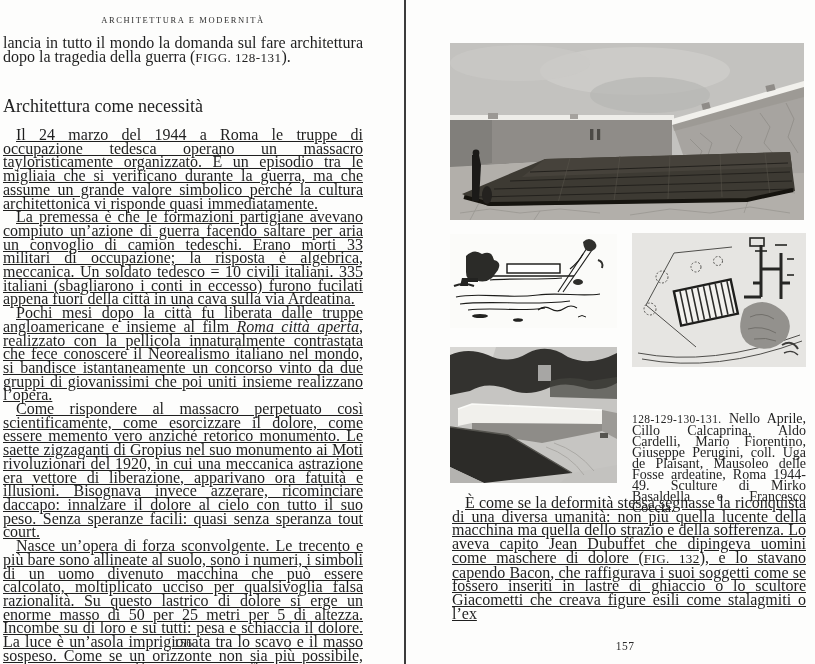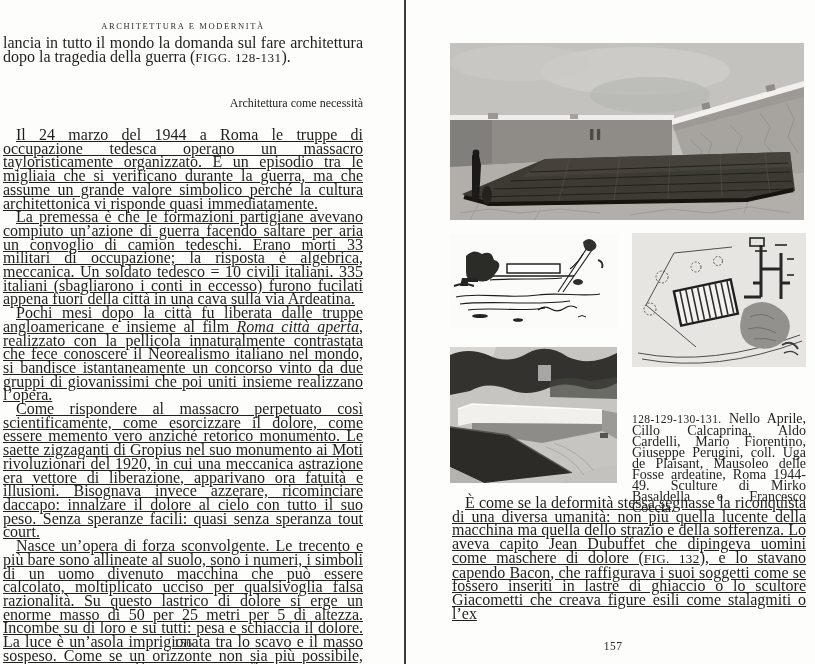--- a/index.html
+++ b/index.html
@@ -15,44 +15,44 @@
   .runhead {
     font-size:8.5px; letter-spacing:1.6px; color:#2f2f2f;
     text-align:center; white-space:nowrap;
   }
   .bodytext {
     font-size:16px; line-height:13.7px; text-align:justify;
     text-justify:inter-word;
   }
   .bodytext p { margin:0;text-decoration:underline; }
   .bodytext p.ind { text-indent:13px; }
-  .sechead { font-size:12px; text-align:right; color:#222; }
+  .sechead { font-size:18px; text-align:left; color:#222; }
   .pagenum { font-size:11.5px; text-align:center; color:#2a2a2a; letter-spacing:0.5px; }
   .caption {
     font-size:14px; line-height:11px; text-align:justify; color:#242424;
   }
   .it { font-style:italic; }
   .caps { font-size:0.82em; letter-spacing:0.4px; }
 
   
-  .lp-header  { left:3px;  top:21px;  width:360px; }
+  .lp-header  { left:3px;  top:15px;  width:360px; }
   .lp-intro   { left:3px;  top:36px;  width:360px; }
   .lp-heading { left:3px;  top:96px;  width:360px; }
   .lp-body    { left:3px;  top:128px; width:360px; }
   .lp-pagenum { left:3px;  top:637px; width:360px; }
 
   
   .rp-header  { left:452px; top:25px;  width:354px;margin-top:32px; }
   .fig1       { left:450px; top:43px;  width:354px; height:177px; }
   .fig2       { left:450px; top:234px; width:167px; height:94px; }
   .fig3       { left:632px; top:233px; width:174px; height:134px; }
   .fig4       { left:450px; top:347px; width:167px; height:136px; }
   .rp-caption { left:632px; top:413px; width:174px; }
   .rp-body    { left:452px; top:496px; width:354px; }
-  .rp-pagenum { left:436px; top:640px; width:354px; }
+  .rp-pagenum { left:448px; top:640px; width:354px; }
 
   .figframe { display:block; }
 </style>
 </head>
 <body>
 
 <div class="spread">
 
   <div>
     <div class="abs lp-header runhead">ARCHITETTURA E MODERNITÀ</div>

